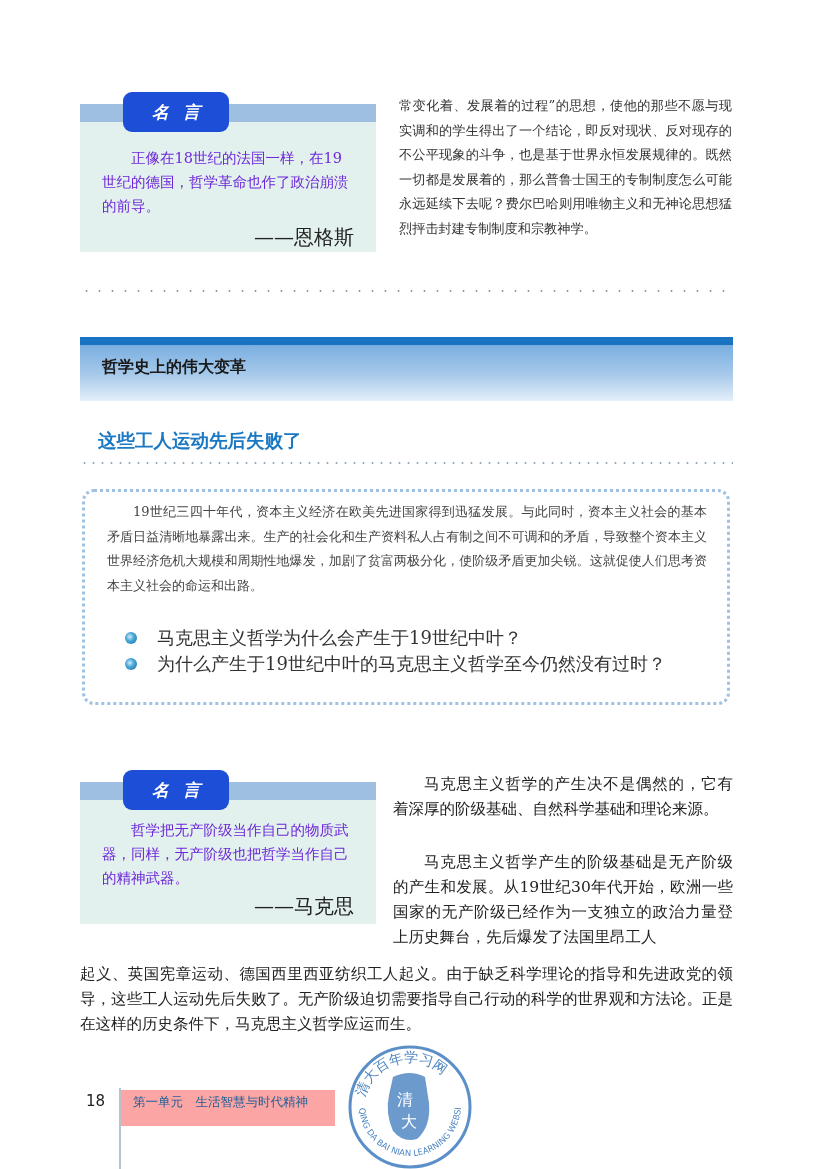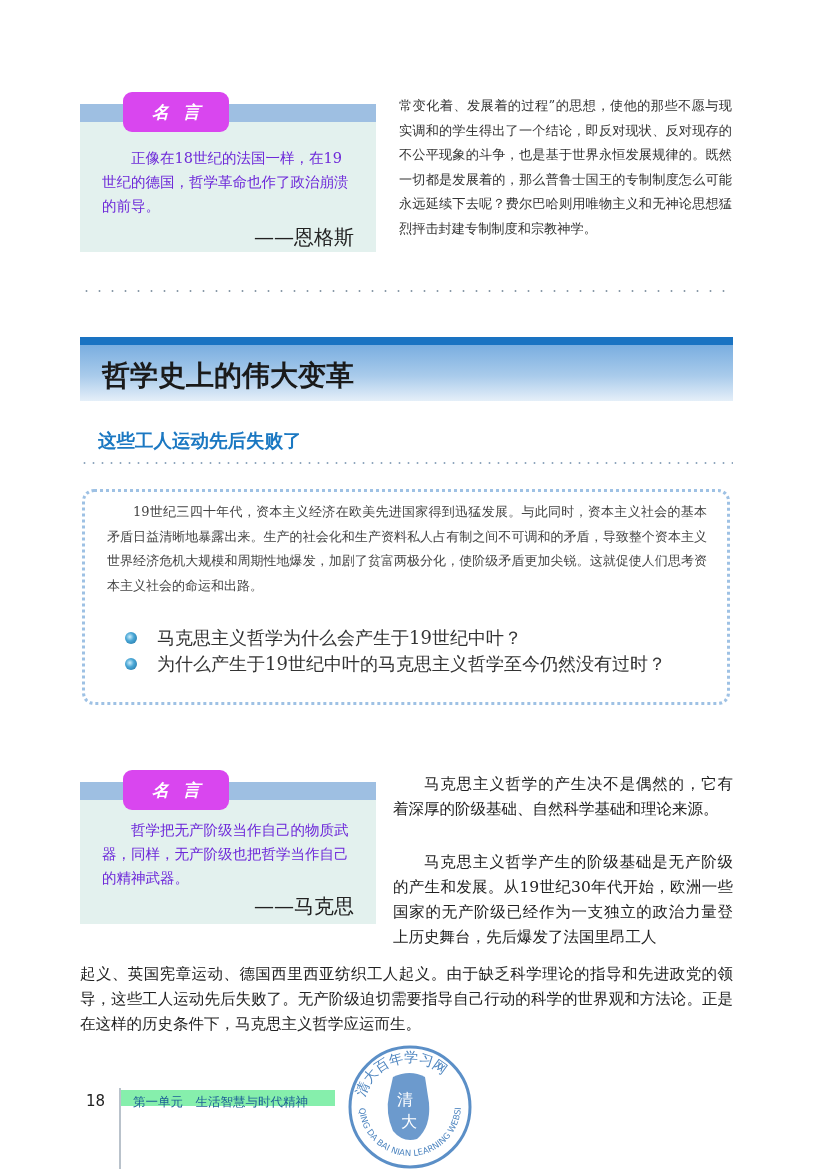--- a/index.html
+++ b/index.html
@@ -4,37 +4,37 @@
 <style>
   html, body { margin: 0; padding: 0; background: #ffffff; }
   body { width: 826px; height: 1169px; position: relative; overflow: hidden;
          font-family: "DejaVu Serif", "Liberation Serif", serif; color: #222; }
 
   
   .quote-box { position: absolute; left: 80px; width: 296px; }
   .quote-band { position: absolute; left: 0; right: 0; top: 22px; height: 18px; background: #9ebfe2; }
   .quote-body { position: absolute; left: 0; right: 0; top: 40px; bottom: 0; background: #e3f1ee; }
   .quote-tab { position: absolute; left: 43px; top: 10px; width: 106px; height: 40px;
-               background: #d946ef; border-radius: 9px; color: #fff;
+               background: #1d4ed8; border-radius: 9px; color: #fff;
                font-family: "DejaVu Sans", "Liberation Sans", sans-serif; font-weight: bold; font-style: italic;
                font-size: 17px; line-height: 40px; text-align: center; letter-spacing: 14px; text-indent: 14px; }
   .quote-text { position: absolute; left: 22px; right: 22px; top: 58px; font-size: 14.5px; line-height: 24px;
                 text-indent: 2em; color: #6d28d9; }
   .quote-author { position: absolute; right: 22px; font-size: 20px; color: #222; }
 
   .side-text { position: absolute; font-size: 13.2px; line-height: 24.5px; color: #333; text-align: justify; }
 
   .dot-divider { position: absolute; left: 80px; width: 653px; top: 290px; height: 2px;
                  background-image: radial-gradient(circle, #8a9aa8 0.9px, transparent 1.2px);
                  background-size: 13px 2px; background-repeat: repeat-x; }
 
   .section-banner { position: absolute; left: 80px; top: 337px; width: 653px; height: 56px;
                     background: linear-gradient(to bottom, #7aaee0 0%, #a9cbeb 55%, #e5eff9 100%);
                     border-top: 8px solid #1a73c2; }
-  .section-title { position: absolute; left: 22px; top: 12px; font-size: 28px; font-weight: bold;
+  .section-title { position: absolute; left: 22px; top: 12px; font-size: 16px; font-weight: bold;
                    color: #1a1a1a; font-family: Liberation Mono, monospace; }
 
   .sub-title { position: absolute; left: 98px; top: 428px; font-size: 18.5px; font-weight: bold; color: #1b78c2;
                font-family: "DejaVu Sans", "Liberation Sans", sans-serif; }
   .sub-dots { position: absolute; left: 80px; width: 653px; top: 462px; height: 2px;
               background-image: radial-gradient(circle, #8fa6bd 0.9px, transparent 1.2px);
               background-size: 9px 2px; background-repeat: repeat-x; }
 
   .inquiry-box { position: absolute; left: 82px; top: 489px; width: 648px; height: 216px;
                  border: 3px dotted #9ec1e4; border-radius: 12px; box-sizing: border-box; }
@@ -43,21 +43,21 @@
   .q-item { position: absolute; left: 40px; font-size: 18px; color: #333; display: flex; align-items: center; }
   .bullet { width: 12px; height: 12px; border-radius: 50%; margin-right: 20px;
             background: radial-gradient(circle at 40% 40%, #cdeefc 0%, #4aa7d6 40%, #1c6e9f 100%); }
 
   .body-text { position: absolute; font-size: 15.5px; line-height: 25px; color: #222; text-align: justify; }
   .indent { text-indent: 2em; }
 
   .footer-num { position: absolute; left: 86px; top: 1092px; font-size: 15px;
                 font-family: "DejaVu Sans", "Liberation Sans", sans-serif; color: #222; }
   .footer-rule { position: absolute; left: 119px; top: 1088px; width: 2px; height: 81px; background: #b9c2cb; }
-  .footer-band { position: absolute; left: 121px; top: 1090px; width: 214px; height: 16px; background: #86efac;
+  .footer-band { position: absolute; left: 121px; top: 1090px; width: 214px; height: 36px; background: #fca5a5;
                  font-size: 12.5px; line-height: 24px; color: #1d5e95; padding-left: 12px; box-sizing: border-box;
                  font-family: "DejaVu Sans", "Liberation Sans", sans-serif; }
 
   .stamp { position: absolute; left: 345px; top: 1043px; width: 130px; height: 126px; }
 </style>
 </head>
 <body>
 
 <div class="quote-box" style="top:82px;height:170px;">
   <div class="quote-band"></div>

